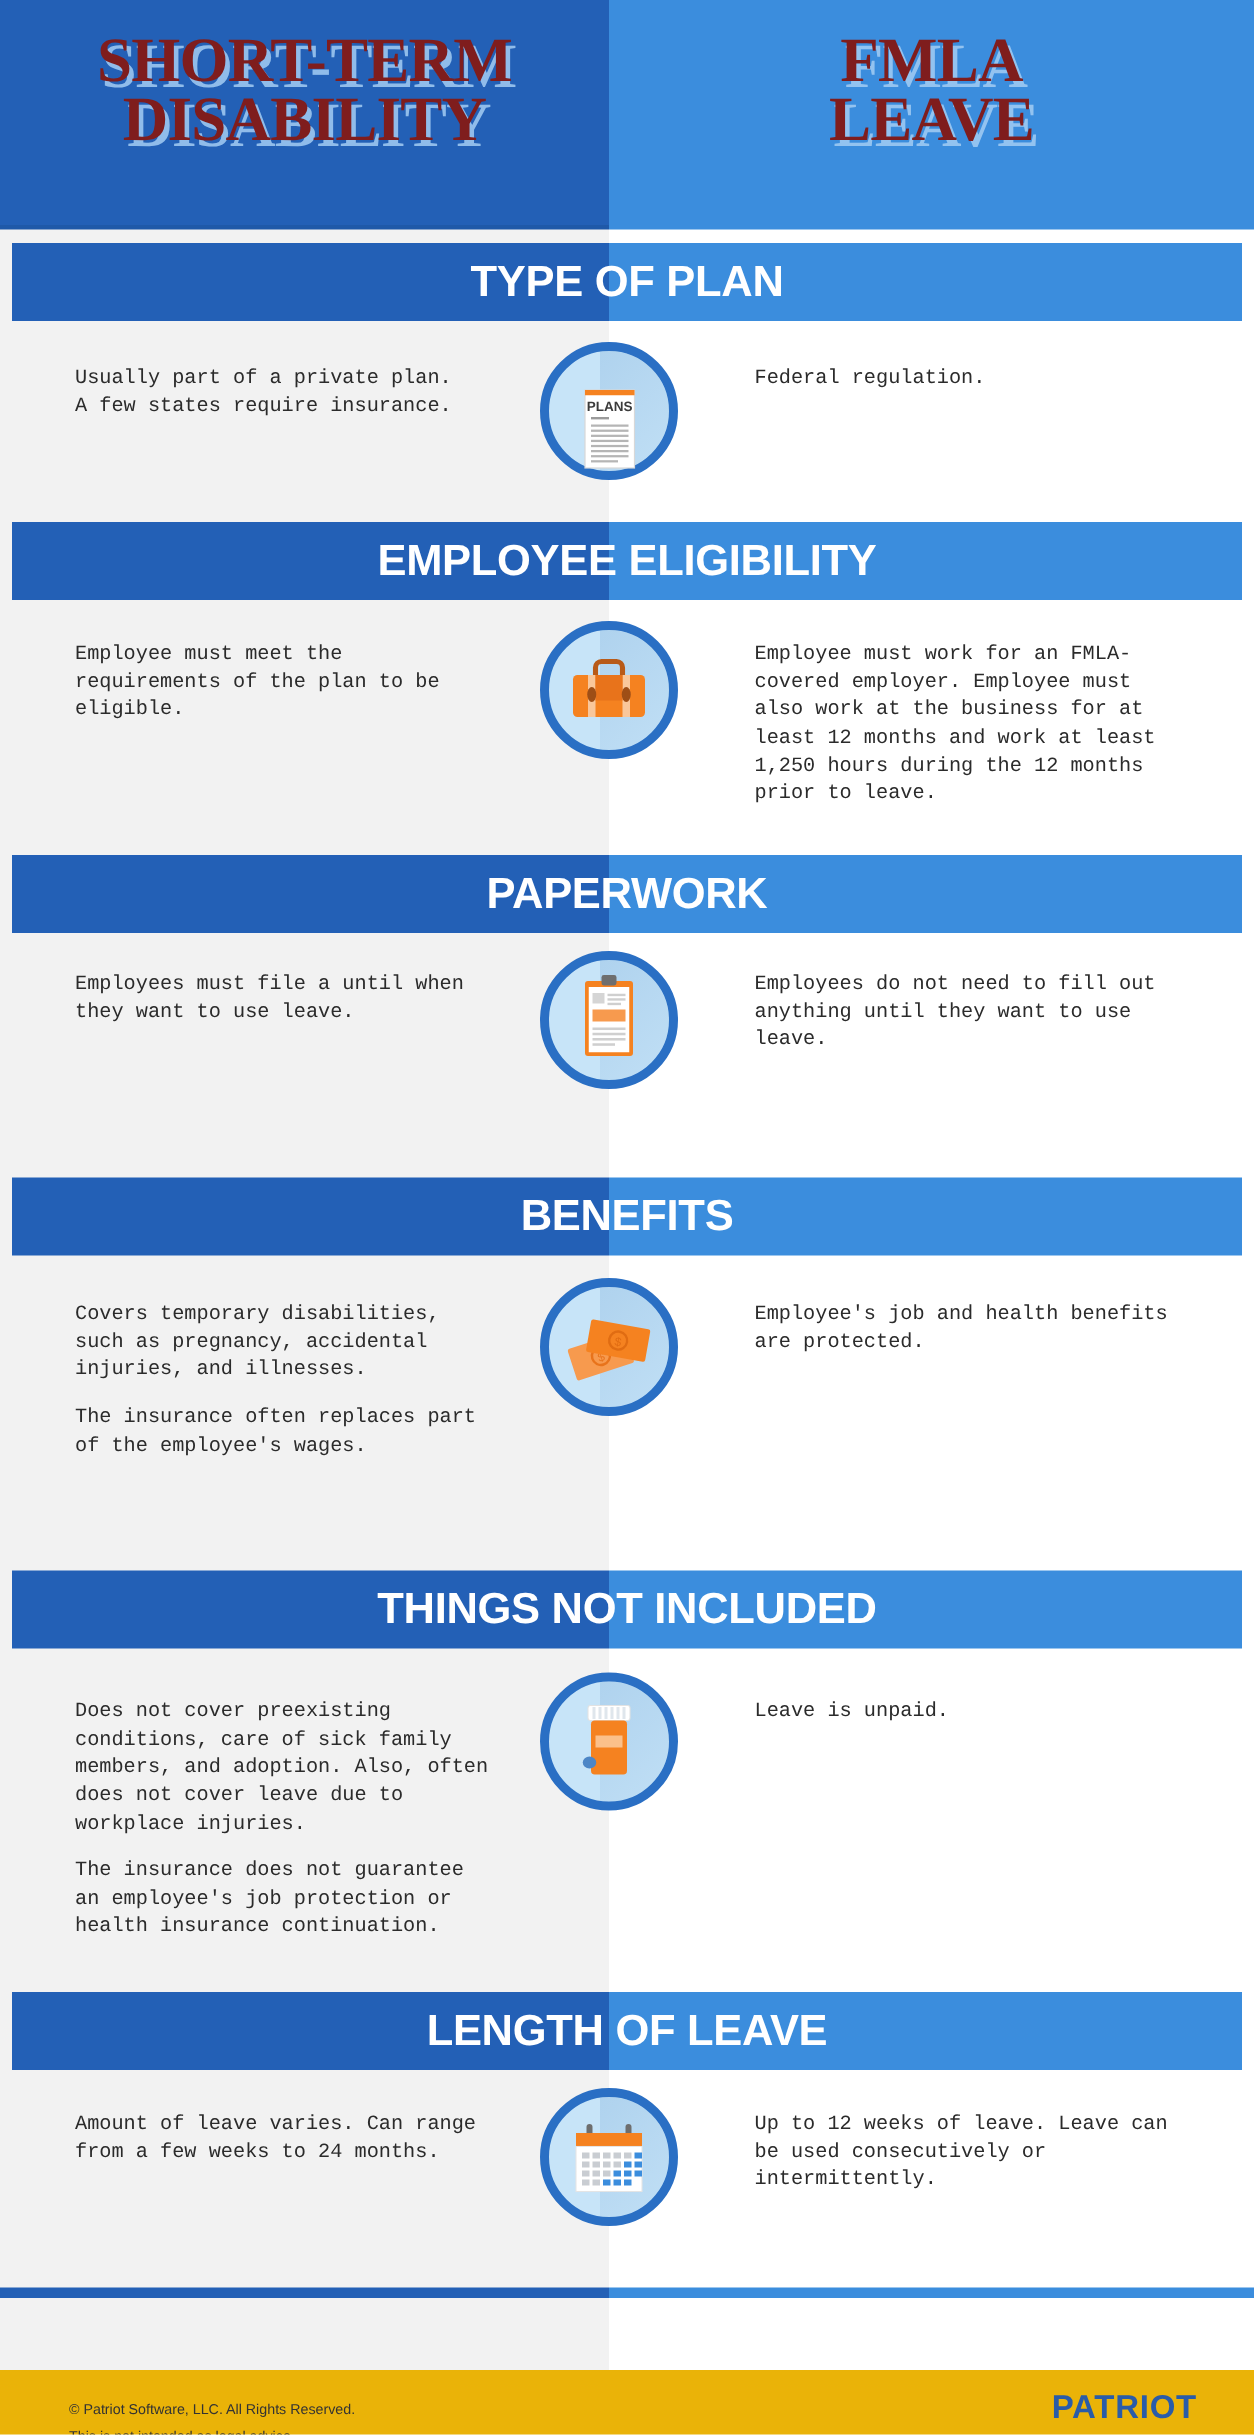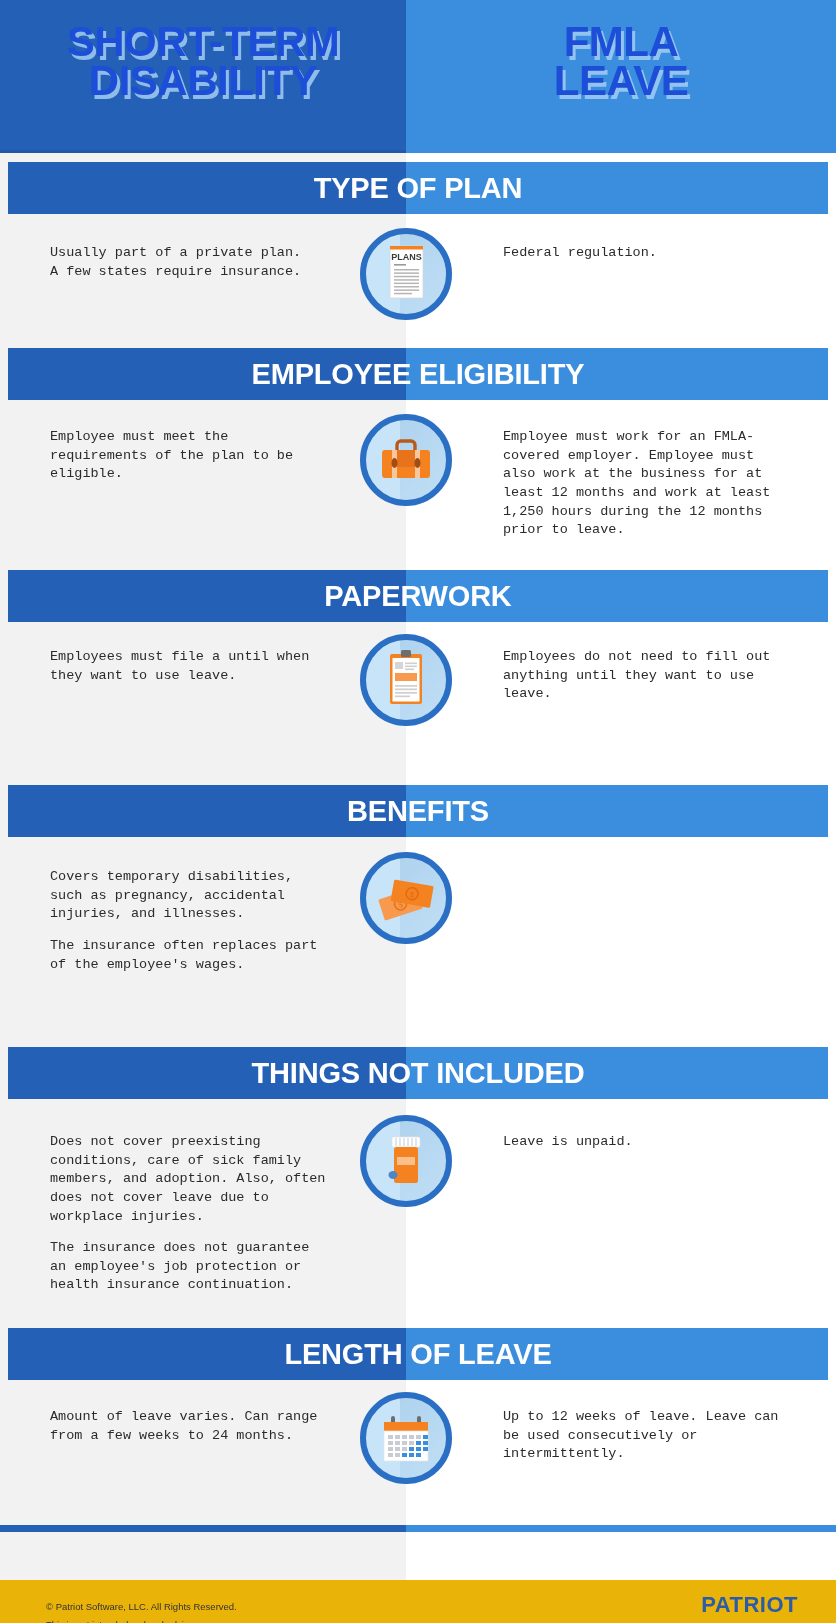--- a/index.html
+++ b/index.html
@@ -13,22 +13,22 @@
 
   
   .bg-left  { position:absolute; left:0;   top:0; width:406px; height:1623px; background:#f2f2f2; }
   .bg-right { position:absolute; left:406px; top:0; width:430px; height:1623px; background:#ffffff; }
 
   
   .masthead { position:absolute; left:0; top:0; width:836px; height:152px; }
   .mast-l { position:absolute; left:0;   top:0; width:406px; height:152px; background:#2360b6; }
   .mast-r { position:absolute; left:406px; top:0; width:430px; height:152px; background:#3b8ddd; }
   .mast-title {
-    position:absolute; color:#1d4ed8; font-weight:bold;
-    font-family:Liberation Sans, sans-serif;
+    position:absolute; color:#7f1d1d; font-weight:bold;
+    font-family:Liberation Serif, serif;
     letter-spacing:-0.5px; line-height:0.94;
     text-shadow: 3px 4px 0 rgba(163,205,243,0.85);
     text-transform:uppercase;
   }
   #mast-title-left  { left:0; top:22px; width:406px; text-align:center; font-size:42px; }
   #mast-title-right { left:406px; top:22px; width:430px; text-align:center; font-size:42px; }
   #mast-title-right .l2 { display:block; }
   #mast-title-left .l2 { display:block; }
   .mast-rule-l { position:absolute; left:0; top:150px; width:406px; height:3px; background:#1f59a8; }
   .mast-rule-r { position:absolute; left:406px; top:150px; width:430px; height:3px; background:#3b8ddd; }
@@ -101,21 +101,21 @@
   <div class="mast-rule-r"></div>
 
   <div id="sections-root">
       <div class="band" style="top:162px">
         <div class="bl"></div>
         <div class="br"></div>
         <div class="btxt">TYPE OF PLAN</div>
       </div>
       <div class="iconwrap" style="top:228px">
         <div class="circle"></div>
-        <div style="position:absolute;left:6px;top:6px;width:80px;height:80px;z-index:4">
+        <div style="position:absolute;left:6px;top:20px;width:80px;height:80px;z-index:4">
           <svg class="glyph" viewBox="0 0 80 80">
             <rect x="24" y="12" width="33" height="52" fill="#ffffff" stroke="#d8d8d8" stroke-width="0.8"></rect>
             <rect x="24" y="12" width="33" height="3.5" fill="#f58220"></rect>
             <text x="40.5" y="26" font-family="Liberation Sans, sans-serif" font-size="9" font-weight="bold" fill="#3b3b3b" text-anchor="middle">PLANS</text>
             <rect x="28" y="30" width="12" height="1.6" fill="#9a9a9a"></rect>
             <g fill="#b5b5b5">
               <rect x="28" y="35" width="25" height="1.5"></rect>
               <rect x="28" y="38.4" width="25" height="1.5"></rect>
               <rect x="28" y="41.8" width="25" height="1.5"></rect>
               <rect x="28" y="45.2" width="25" height="1.5"></rect>
@@ -213,20 +213,21 @@
               <text x="46" y="38.5" font-family="Liberation Sans, sans-serif" font-size="8" fill="#e06c12" text-anchor="middle">$</text>
             </g>
           </svg>
         </div>
       </div>
       <div class="col-text col-left-text" style="top:868px">
         <p>Covers temporary disabilities, such as pregnancy, accidental injuries, and illnesses.</p>
         <p>The insurance often replaces part of the employee's wages.</p>
       </div>
       <div class="col-text col-right-text" style="top:868px">
+        <p>Employee's job and health benefits are protected.</p>
       </div>
       <div class="band" style="top:1047px">
         <div class="bl"></div>
         <div class="br"></div>
         <div class="btxt">THINGS NOT INCLUDED</div>
       </div>
       <div class="iconwrap" style="top:1115px">
         <div class="circle"></div>
         <div style="position:absolute;left:6px;top:6px;width:80px;height:80px;z-index:4">
           <svg class="glyph" viewBox="0 0 80 80">

